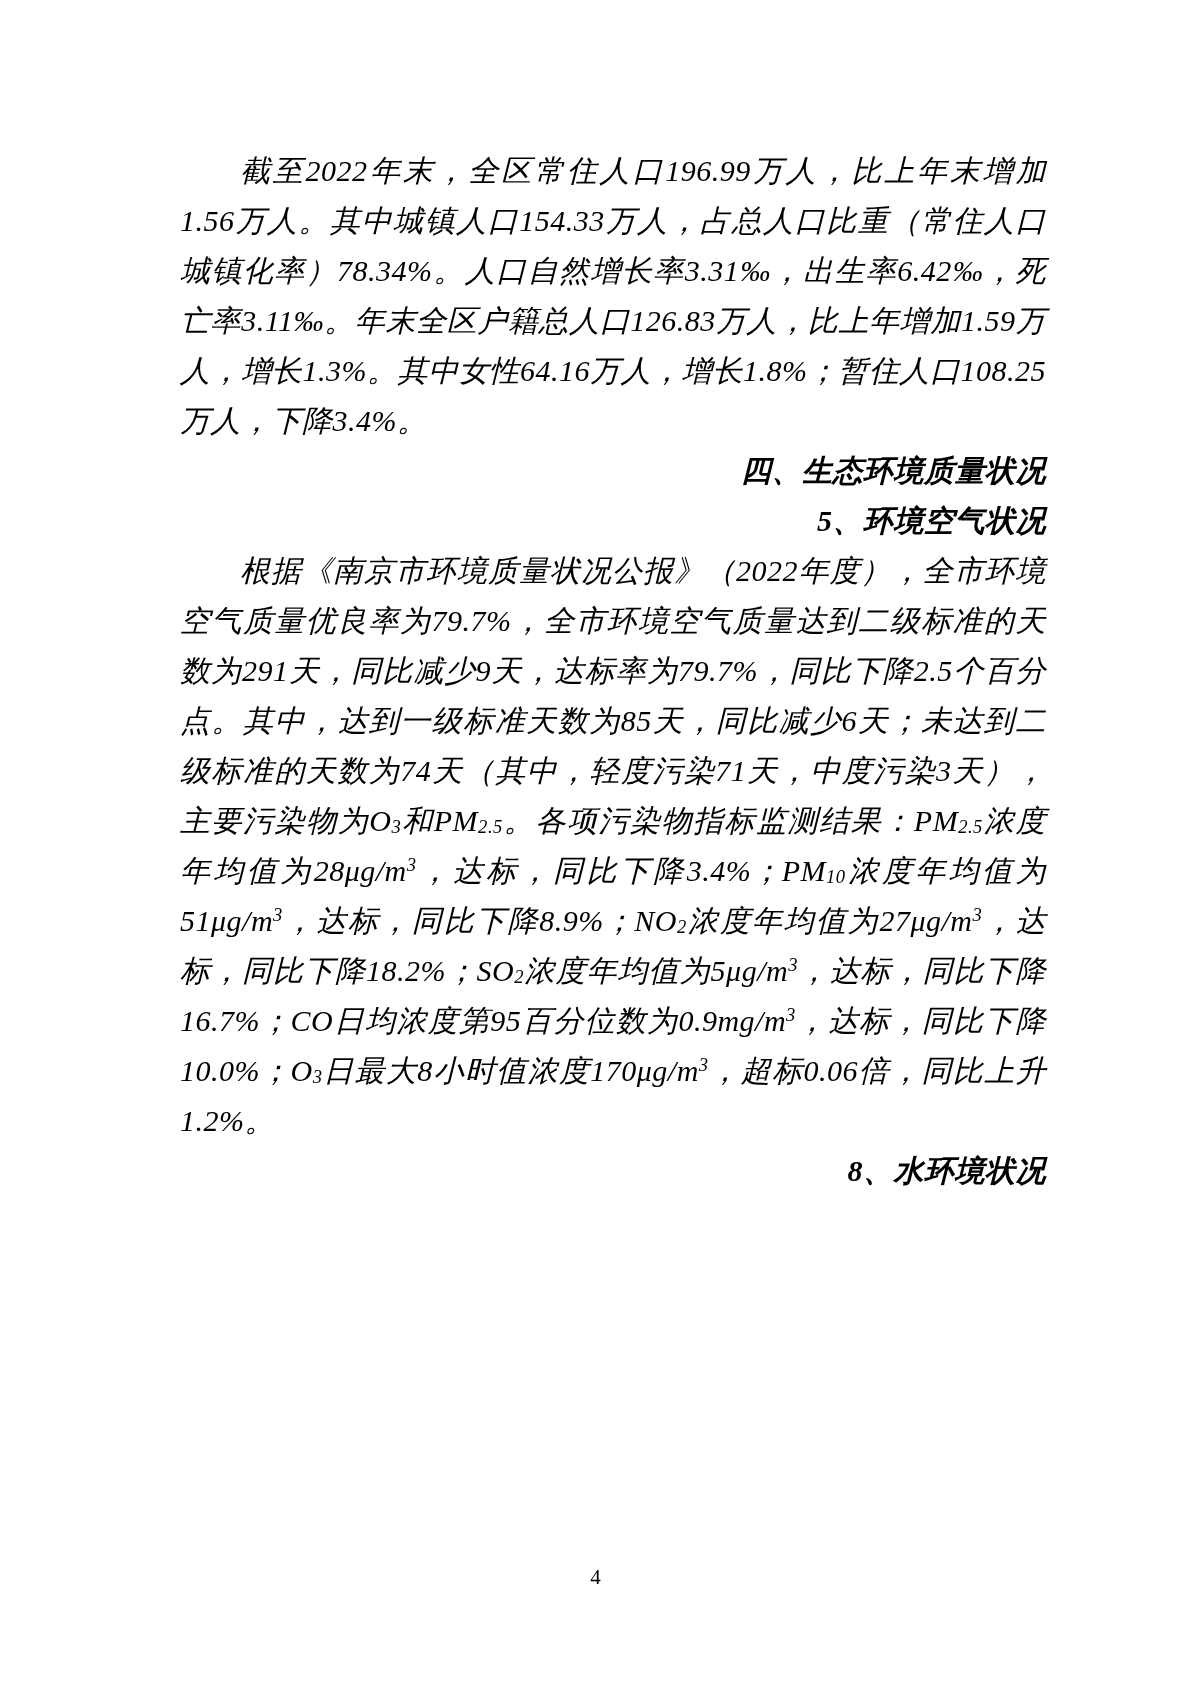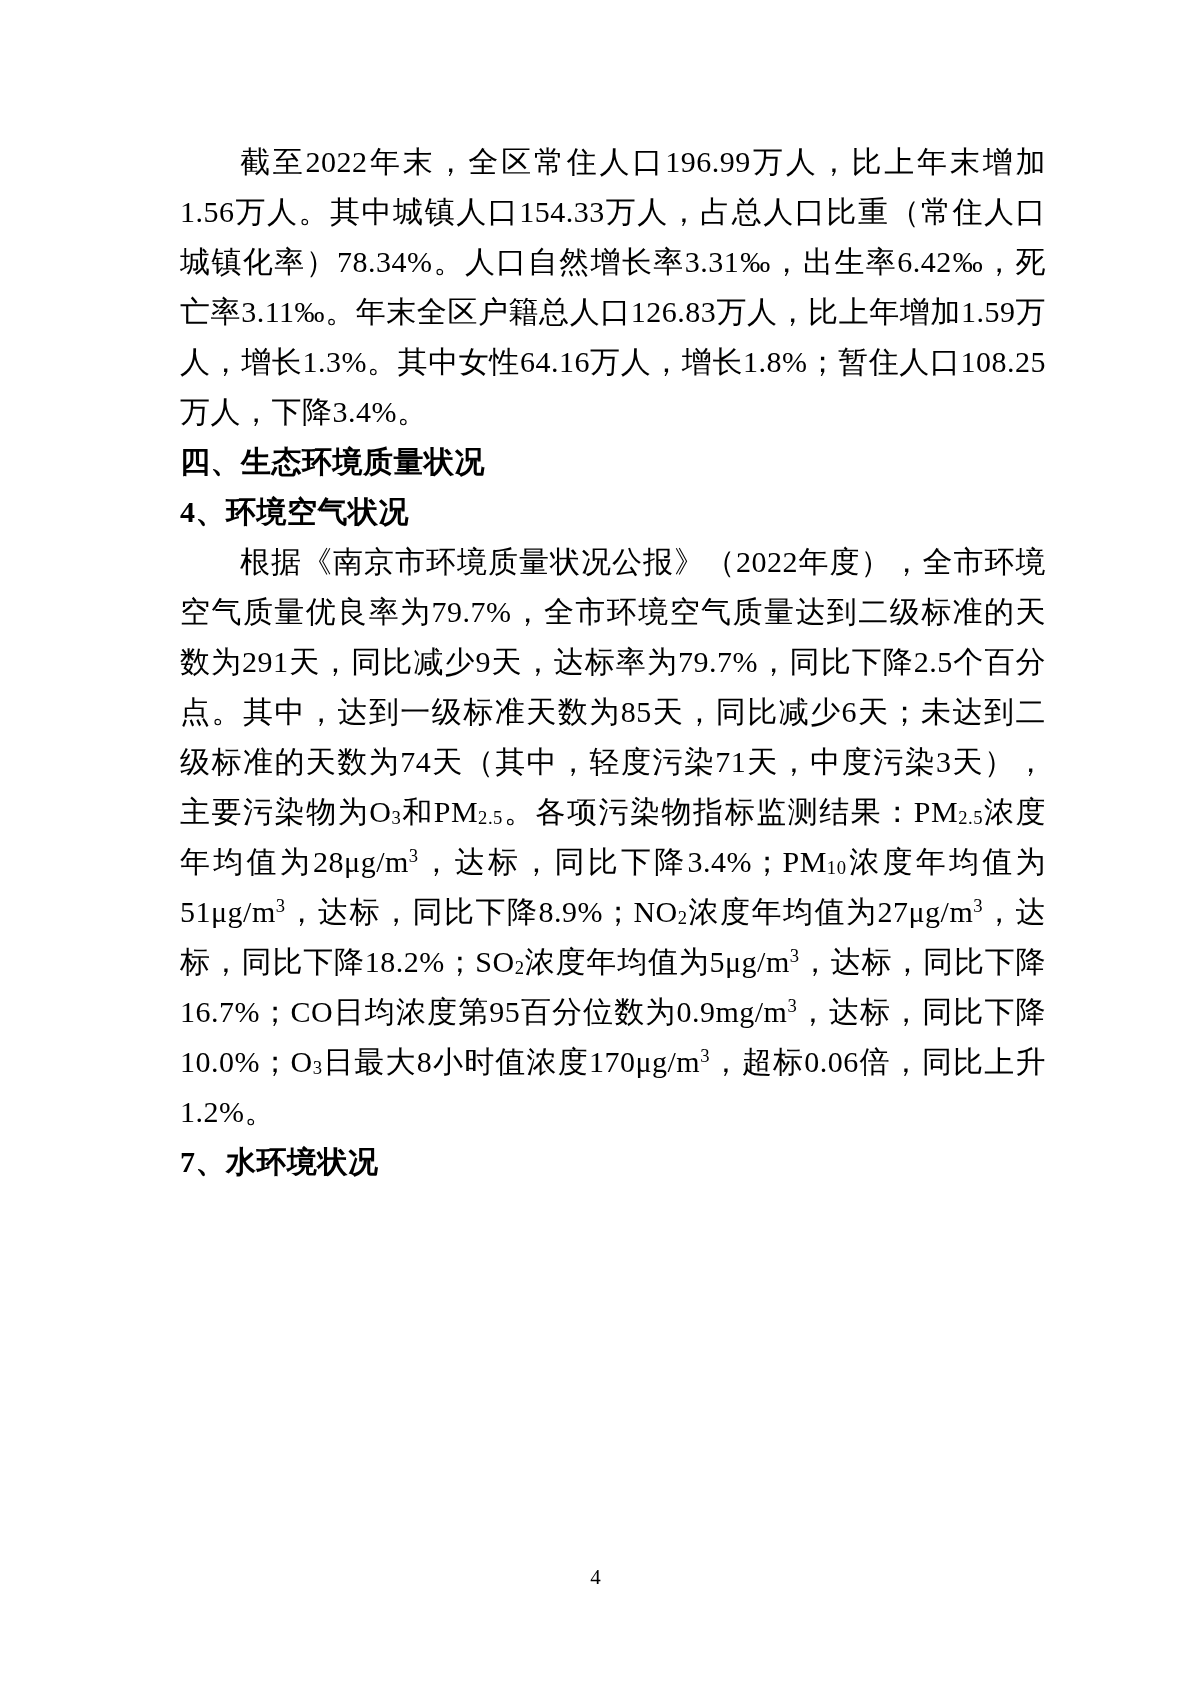--- a/index.html
+++ b/index.html
@@ -10,34 +10,35 @@
   }
   .page {
     position: relative;
     width: 1191px; height: 1684px;
     background: #ffffff;
     color: #000000;
     overflow: hidden;
   }
   .content {
     position: absolute;
-    left: 180px; top: 137px;
+    left: 180px; top: 146px;
     width: 866px;
+    font-style: italic;
   }
   .content p {
     margin: 0;
     font-size: 30px;
     line-height: 50px;
     text-align: justify;
     text-justify: inter-ideograph;
     letter-spacing: 0.5px;
   }
   .content p.heading {
     font-weight: bold;
-    text-align: left;
+    text-align: right;
     text-indent: 0;
   }
   .content sub, .content sup {
     font-size: 0.62em;
     line-height: 0;
   }
   .content sup { vertical-align: 0.55em; }
   .content sub { vertical-align: -0.12em; }
   .footer {
     position: absolute;
@@ -49,18 +50,18 @@
     color: #000000;
   }
 </style>
 </head>
 <body>
 
 <div class="page">
   <div class="content">
       <p class="body" style="text-indent: 2em;"><span>截至2022年末，全区常住人口196.99万人，比上年末增加1.56万人。其中城镇人口154.33万人，占总人口比重（常住人口城镇化率）78.34%。人口自然增长率3.31‰，出生率6.42‰，死亡率3.11‰。年末全区户籍总人口126.83万人，比上年增加1.59万人，增长1.3%。其中女性64.16万人，增长1.8%；暂住人口108.25万人，下降3.4%。</span></p>
       <p class="heading"><span>四、生态环境质量状况</span></p>
-      <p class="heading"><span>4、环境空气状况</span></p>
+      <p class="heading"><span>5、环境空气状况</span></p>
       <p class="body" style="text-indent: 2em;"><span>根据《南京市环境质量状况公报》（2022年度），全市环境空气质量优良率为79.7%，全市环境空气质量达到二级标准的天数为291天，同比减少9天，达标率为79.7%，同比下降2.5个百分点。其中，达到一级标准天数为85天，同比减少6天；未达到二级标准的天数为74天（其中，轻度污染71天，中度污染3天），主要污染物为O</span><sub>3</sub><span>和PM</span><sub>2.5</sub><span>。各项污染物指标监测结果：PM</span><sub>2.5</sub><span>浓度年均值为28μg/m</span><sup>3</sup><span>，达标，同比下降3.4%；PM</span><sub>10</sub><span>浓度年均值为51μg/m</span><sup>3</sup><span>，达标，同比下降8.9%；NO</span><sub>2</sub><span>浓度年均值为27μg/m</span><sup>3</sup><span>，达标，同比下降18.2%；SO</span><sub>2</sub><span>浓度年均值为5μg/m</span><sup>3</sup><span>，达标，同比下降16.7%；CO日均浓度第95百分位数为0.9mg/m</span><sup>3</sup><span>，达标，同比下降10.0%；O</span><sub>3</sub><span>日最大8小时值浓度170μg/m</span><sup>3</sup><span>，超标0.06倍，同比上升1.2%。</span></p>
-      <p class="heading"><span>7、水环境状况</span></p>
+      <p class="heading"><span>8、水环境状况</span></p>
     </div>
   <div class="footer">4</div>
 </div>
 
 </body></html>

